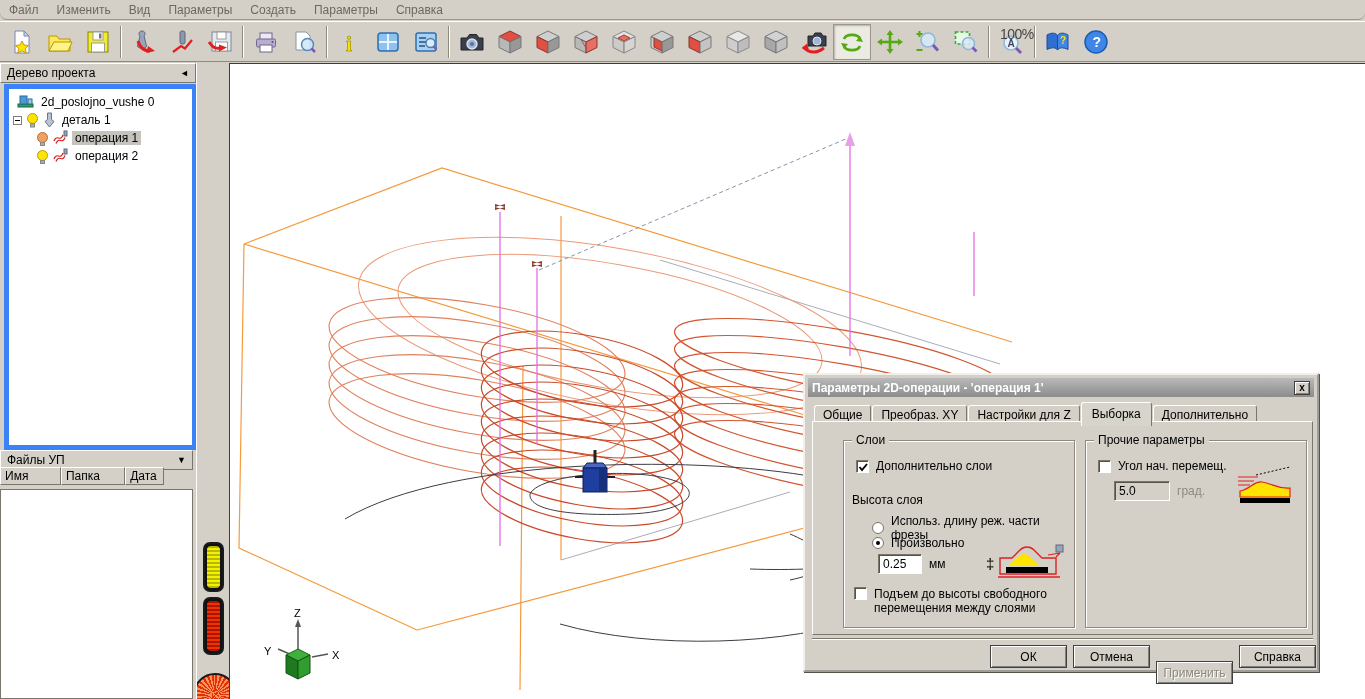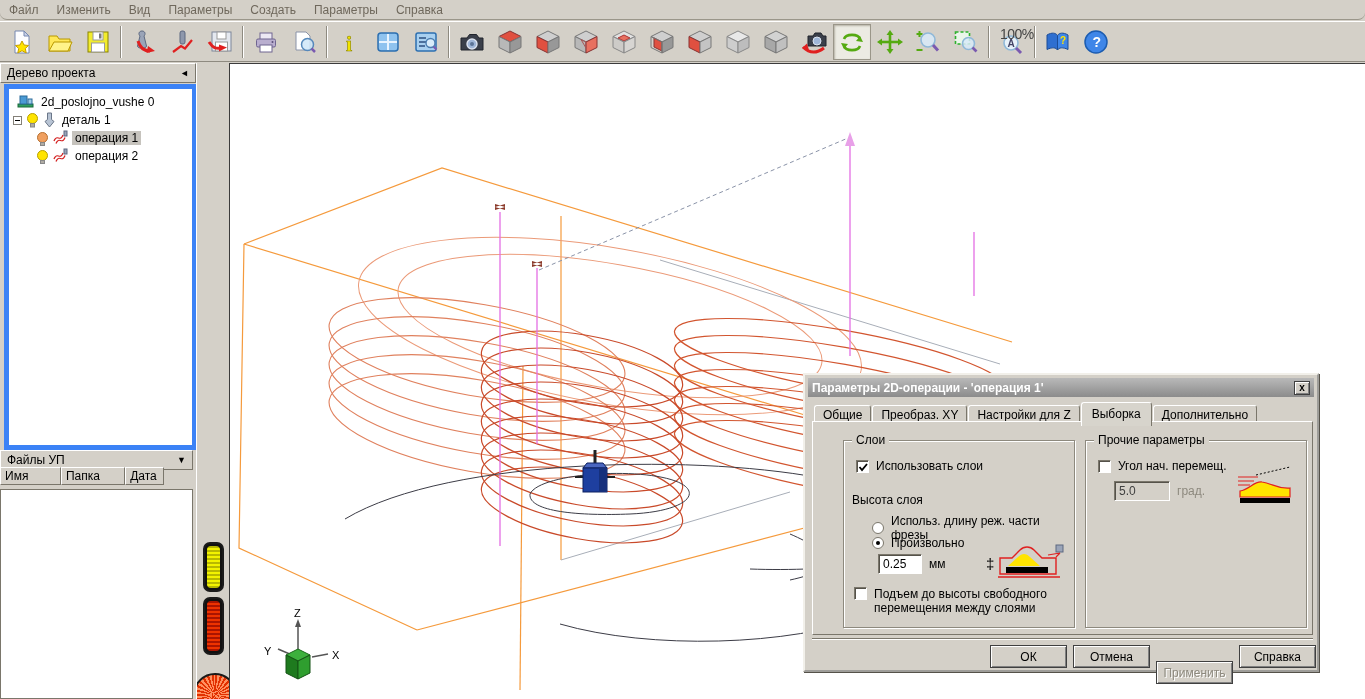--- a/index.html
+++ b/index.html
@@ -78,21 +78,21 @@
   .g-layers { left:30px; top:18px; width:232px; height:188px; }
   .g-other  { left:272px; top:18px; width:222px; height:188px; }
   .cb { width:13px; height:13px; background:#fff; border:1px solid; border-color:#7a766b #fff #fff #7a766b;
         box-shadow:inset 1px 1px 0 #55524a; position:relative; flex:none; }
   .cb svg { position:absolute; left:1px; top:1px; }
   .rb { width:12px; height:12px; border-radius:50%; background:#fff; border:1px solid #7a766b; position:relative; flex:none; }
   .rb .dot { position:absolute; left:3px; top:3px; width:4px; height:4px; border-radius:50%; background:#000; }
   .frow { position:absolute; display:flex; align-items:center; gap:7px; font-size:12px; }
   .tinput { height:20px; background:#fff; border:1px solid; border-color:#7a766b #fff #fff #7a766b;
             box-shadow:inset 1px 1px 0 #55524a; font:12px "Liberation Sans",sans-serif; padding:0 4px; }
-  .tinput:disabled { background:#d4d0c8; color:#404040; }
+  .tinput:disabled { background:#d4d0c8; color:#000000; }
   .dlg-sep { position:absolute; left:7px; top:263px; width:501px; height:2px;
              border-top:1px solid #7a766b; border-bottom:1px solid #fff; }
   .dlg-btn { position:absolute; top:270px; width:77px; height:23px; text-align:center; font-size:12px; }
   .dlg-btn:disabled { color:#8d897e; text-shadow:1px 1px 0 #fff;margin-top:16px; }
   .gray-txt { color:#8d897e; }
   .two-line { width:182px; line-height:14px; }
 </style>
 </head>
 <body>
 
@@ -506,21 +506,21 @@
   <div class="tabpanel">
 
     <div class="group g-layers">
       <span class="gtitle">Слои</span>
       <div class="frow" style="left:12px; top:18px;">
         <span class="cb">
             <svg width="11" height="11">
               <path d="M1.5,5 L4,8 L9,2" fill="none" stroke="#000" stroke-width="1.8"></path>
             </svg>
           </span>
-        <span>Использовать слои</span>
+        <span>Дополнительно слои</span>
       </div>
       <div class="frow" style="left:8px; top:52px;">
         <span>Высота слоя</span>
       </div>
       <div class="frow" style="left:28px; top:73px;">
         <span class="rb"></span>
         <span>Использ. длину реж. части фрезы</span>
       </div>
       <div class="frow" style="left:28px; top:95px;">
         <span class="rb">

